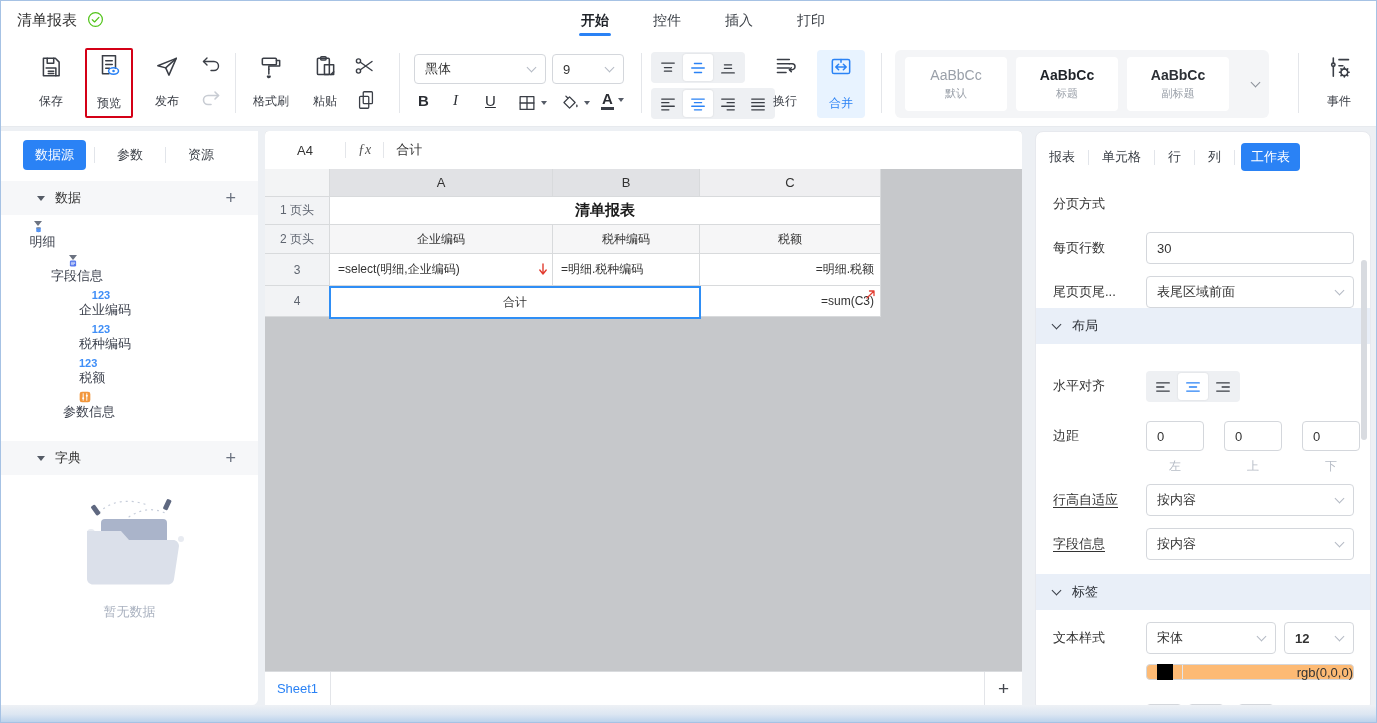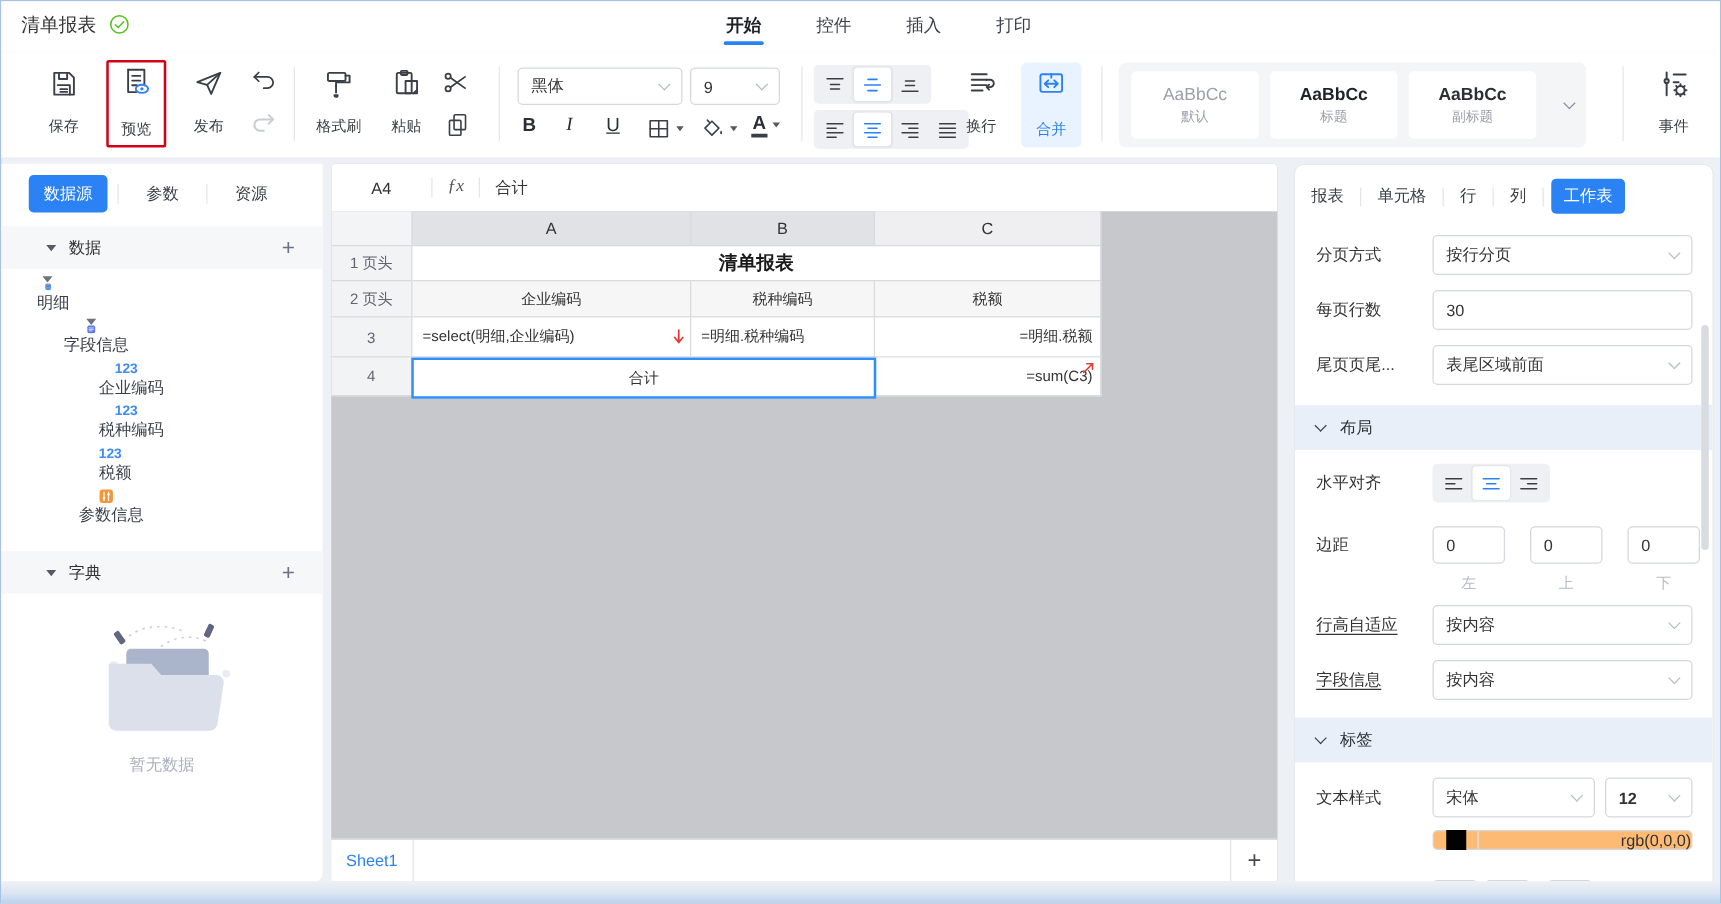--- a/index.html
+++ b/index.html
@@ -484,37 +484,33 @@
       <div class="insp-tab">单元格</div>
       <div class="itab-div"></div>
       <div class="insp-tab">行</div>
       <div class="itab-div"></div>
       <div class="insp-tab">列</div>
       <div class="itab-div"></div>
       <div class="insp-tab active">工作表</div>
     </div>
 
     <div class="prop-label" style="top:56px;">分页方式</div>
-    <div class="sel ctrl" style="top:56px;">
-      <span>按行分页</span>
-      <span class="chev"></span>
-    </div>
 
     <div class="prop-label" style="top:100px;">每页行数</div>
     <div class="sel ctrl" style="top:100px;">
       <span>30</span>
     </div>
 
     <div class="prop-label" style="top:144px;">尾页页尾...</div>
     <div class="sel ctrl" style="top:144px;">
       <span>表尾区域前面</span>
       <span class="chev"></span>
     </div>
 
-    <div class="isec" style="top:192px;">
+    <div class="isec" style="top:176px;">
       <span class="schev"></span>
       <span class="txt">布局</span>
     </div>
 
     <div class="prop-label" style="top:238px;">水平对齐</div>
     <div class="algn-group" style="left:110px;top:239px;">
       <div class="algn-btn">
         <svg width="18" height="18" viewBox="0 0 20 20">
             <path class="ic-stroke" d="M3 5.5 h14 M3 10 h8 M3 14.5 h14"></path>
           </svg>

